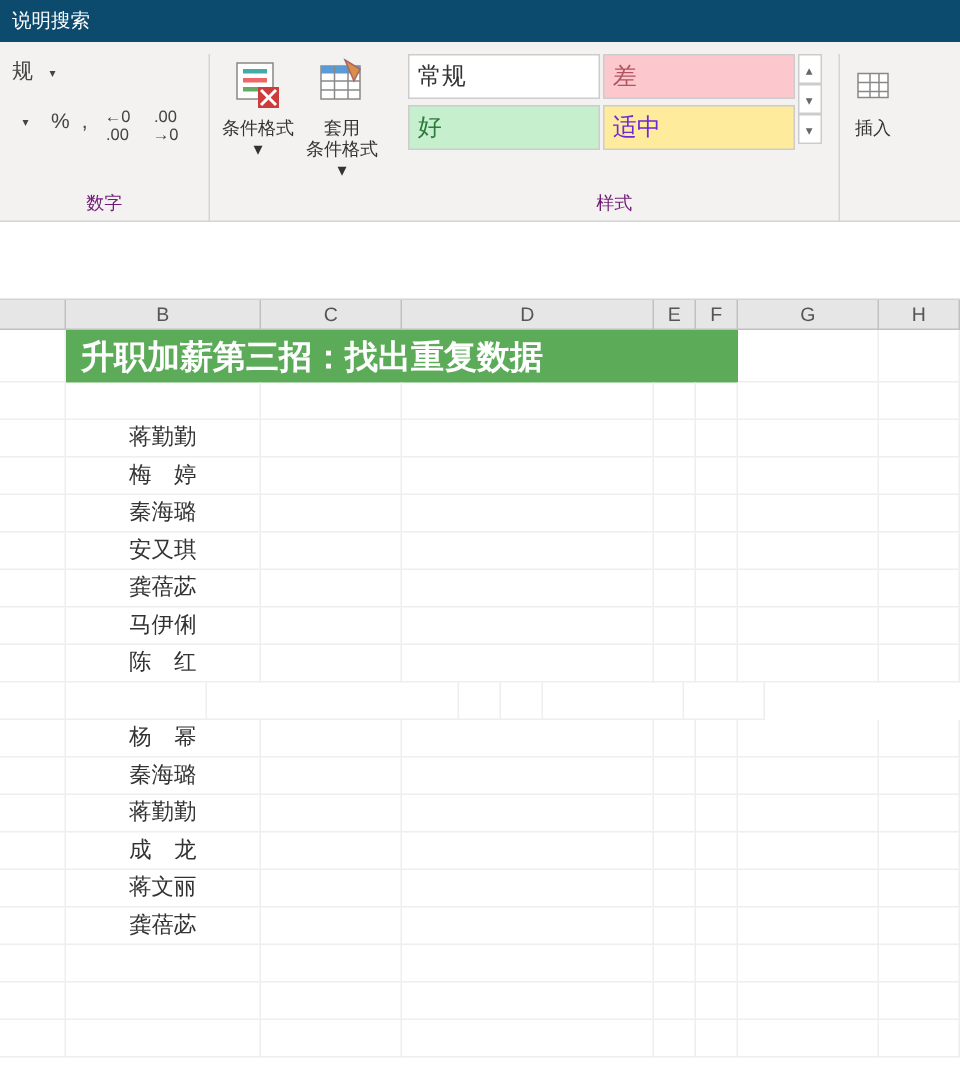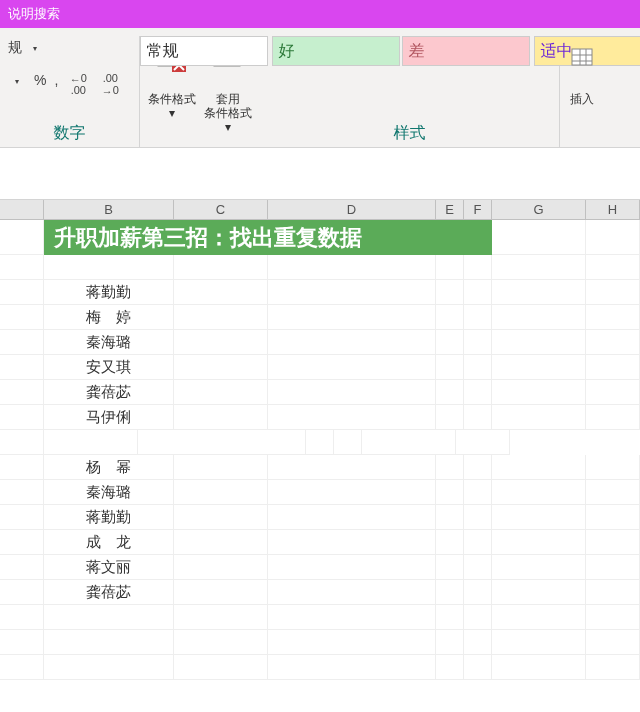--- a/index.html
+++ b/index.html
@@ -1,30 +1,30 @@
 <!DOCTYPE html>
 <html><head>
 <meta charset="utf-8">
 <style>
   * { box-sizing: border-box; margin: 0; padding: 0; }
   body { font-family: "Microsoft YaHei", sans-serif; font-size: 12px; background: #fff; width: 640px; height: 712px; overflow: hidden; position: relative; }
-  .titlebar { background: #d946ef; color: #fff; height: 28px; display: flex; align-items: center; padding-left: 8px; font-size: 13px; text-align: center; }
+  .titlebar { background: #0c4a6e; color: #fff; height: 28px; display: flex; align-items: center; padding-left: 8px; font-size: 13px; text-align: center; }
   .ribbon { background: #f3f2f1; border-bottom: 1px solid #d4d4d4; height: 120px; display: flex; align-items: flex-start; padding-top: 8px; }
   .group { display: flex; flex-direction: column; align-items: center; border-right: 1px solid #d4d4d4; height: 112px; padding: 0 8px; position: relative; }
   .group-body { display: flex; align-items: flex-start; flex: 1; gap: 6px; }
-  .group-label { font-size: 16px; color: #0f766e; margin-top: auto; padding-bottom: 4px; }
+  .group-label { font-size: 12px; color: #701a75; margin-top: auto; padding-bottom: 4px; }
   .num-top { display: flex; align-items: center; gap: 4px; height: 24px; font-size: 14px; color: #444; }
   .num-row { display: flex; gap: 8px; margin-top: 6px; font-size: 14px; color: #444; }
   .btn-small { display:inline-flex; align-items:center; justify-content:center; width:18px; height:18px; font-size:8px; color:#444; }
   .dec-btn { font-size: 11px; width: 24px; text-align:center; color:#444; }
-  .big-btn { display: flex; flex-direction: column; align-items: center; width: 50px; gap: 16px; cursor: pointer; }
+  .big-btn { display: flex; flex-direction: column; align-items: center; width: 50px; gap: 2px; cursor: pointer; }
   .big-btn .icon-box { width: 36px; height: 40px; display:flex; align-items:center; justify-content:center; }
   .big-btn .lbl { font-size: 12px; color: #333; text-align: center; line-height: 14px; }
   .style-gallery { display: flex; gap: 2px; }
-  .style-col { display: flex; flex-direction: row; gap: 4px; }
+  .style-col { display: flex; flex-direction: column; gap: 4px; }
   .style-swatch { width: 128px; height: 30px; border: 1px solid #ccc; display:flex; align-items:center; padding-left:6px; font-size:16px; }
   .sw-normal { background:#fff; color:#333; }
   .sw-bad { background:#fcc8ce; color:#b0555f; }
   .sw-good { background:#c6efce; color:#2d7a3a; }
   .sw-neutral { background:#ffeb9c; color:#6d28d9; }
   .gallery-arrows { display:flex; flex-direction:column; width:16px; }
   .gallery-arrows div { border:1px solid #ccc; height:20px; text-align:center; font-size:9px; color:#666; line-height:20px; background:#fff; }
   .formula-gap { height: 52px; background:#fff; border-bottom:1px solid #d4d4d4; }
   .sheet { position: relative; overflow:hidden; height: 512px; }
   .colheaders { display:flex; background:#e6e6e6; height:20px; }
@@ -217,20 +217,30 @@
         <div class="cell c-B name-cell">马伊俐</div>
         <div class="cell c-C"></div>
         <div class="cell c-D"></div>
         <div class="cell c-E"></div>
         <div class="cell c-F"></div>
         <div class="cell c-G"></div>
         <div class="cell c-H"></div>
       </div>
       <div class="row">
         <div class="cell c-A"></div>
+        <div class="cell c-B name-cell">陈　红</div>
+        <div class="cell c-C"></div>
+        <div class="cell c-D"></div>
+        <div class="cell c-E"></div>
+        <div class="cell c-F"></div>
+        <div class="cell c-G"></div>
+        <div class="cell c-H"></div>
+      </div>
+      <div class="row">
+        <div class="cell c-A"></div>
         <div class="cell c-C"></div>
         <div class="cell c-D"></div>
         <div class="cell c-E"></div>
         <div class="cell c-F"></div>
         <div class="cell c-G"></div>
         <div class="cell c-H"></div>
       </div>
       <div class="row">
         <div class="cell c-A"></div>
         <div class="cell c-B name-cell">杨　幂</div>

